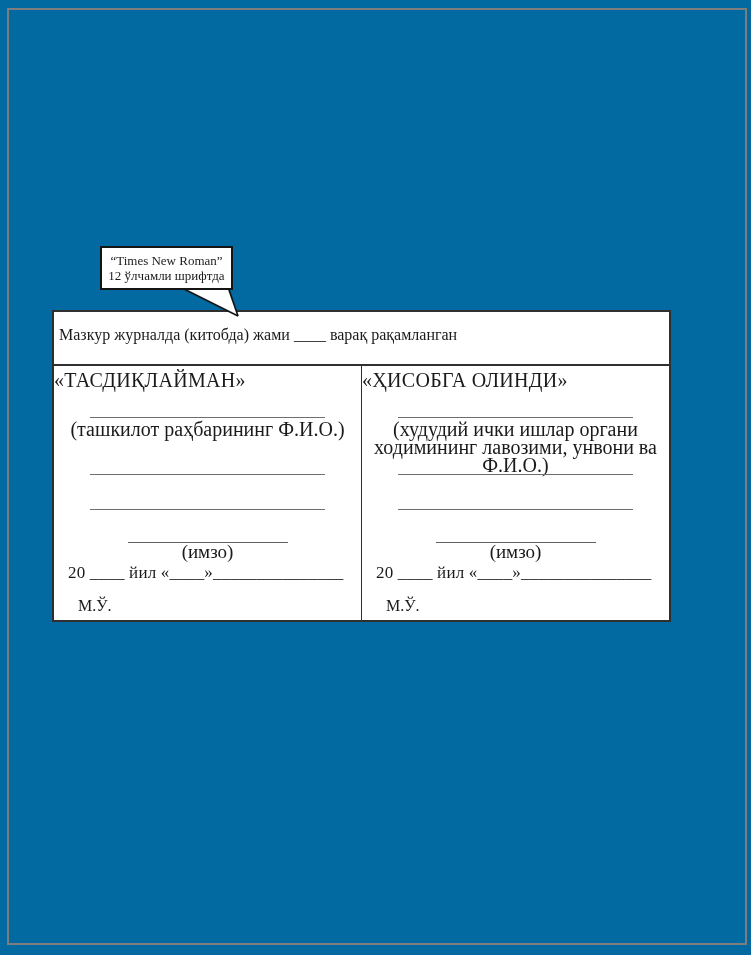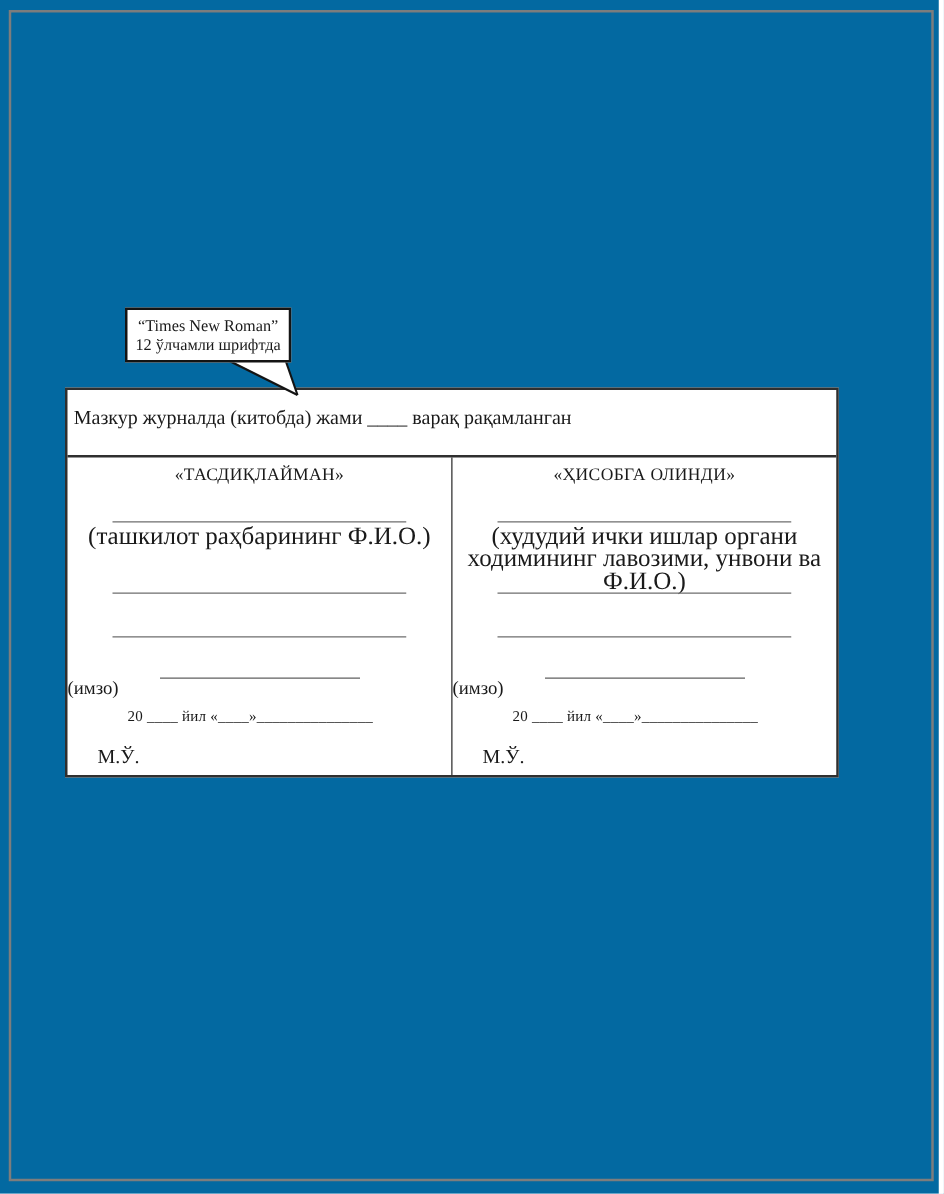--- a/index.html
+++ b/index.html
@@ -67,22 +67,22 @@
     height: 254px;
   }
   .cell {
     flex: 1 1 0;
     position: relative;
     font-size: 16px;
   }
   .cell-left { border-right: 1px solid #2f2f2f; }
   .cell-heading {
     margin-top: 5px;
-    text-align: center;
-    font-size: 14px;
+    text-align: left;
+    font-size: 20px;
     line-height: 19px;
     letter-spacing: 0.3px;
   }
   .uline {
     height: 0;
     border-bottom: 1.5px solid #6e6e6e;
   }
   .uline.long  { width: 235px; margin: 27px auto 0; }
   .fio-caption {
     margin: 2px auto 0;
@@ -92,28 +92,28 @@
   }
   .fio-caption.wide { width: 300px; }
   .lower {
     position: absolute;
     top: 108px; left: 0; right: 0;
   }
   .lower .blank1 { width: 235px; margin: 0 auto; }
   .lower .blank2 { width: 235px; margin: 34px auto 0; }
   .lower .sig    { width: 160px; margin: 32px auto 0; border-bottom-color: #606060; }
   .sig-caption {
-    text-align: left;
-    font-size: 15px;
+    text-align: center;
+    font-size: 19px;
     line-height: 17px;
   }
   .date-line {
     margin-top: 4px;
-    padding-left: 48px;
-    font-size: 12px;
+    padding-left: 14px;
+    font-size: 17px;
     line-height: 18px;
     white-space: nowrap;
     letter-spacing: 0.2px;
   }
   .stamp {
     margin-top: 15px;
     padding-left: 24px;
     font-size: 16px;
     line-height: 18px;
   }

